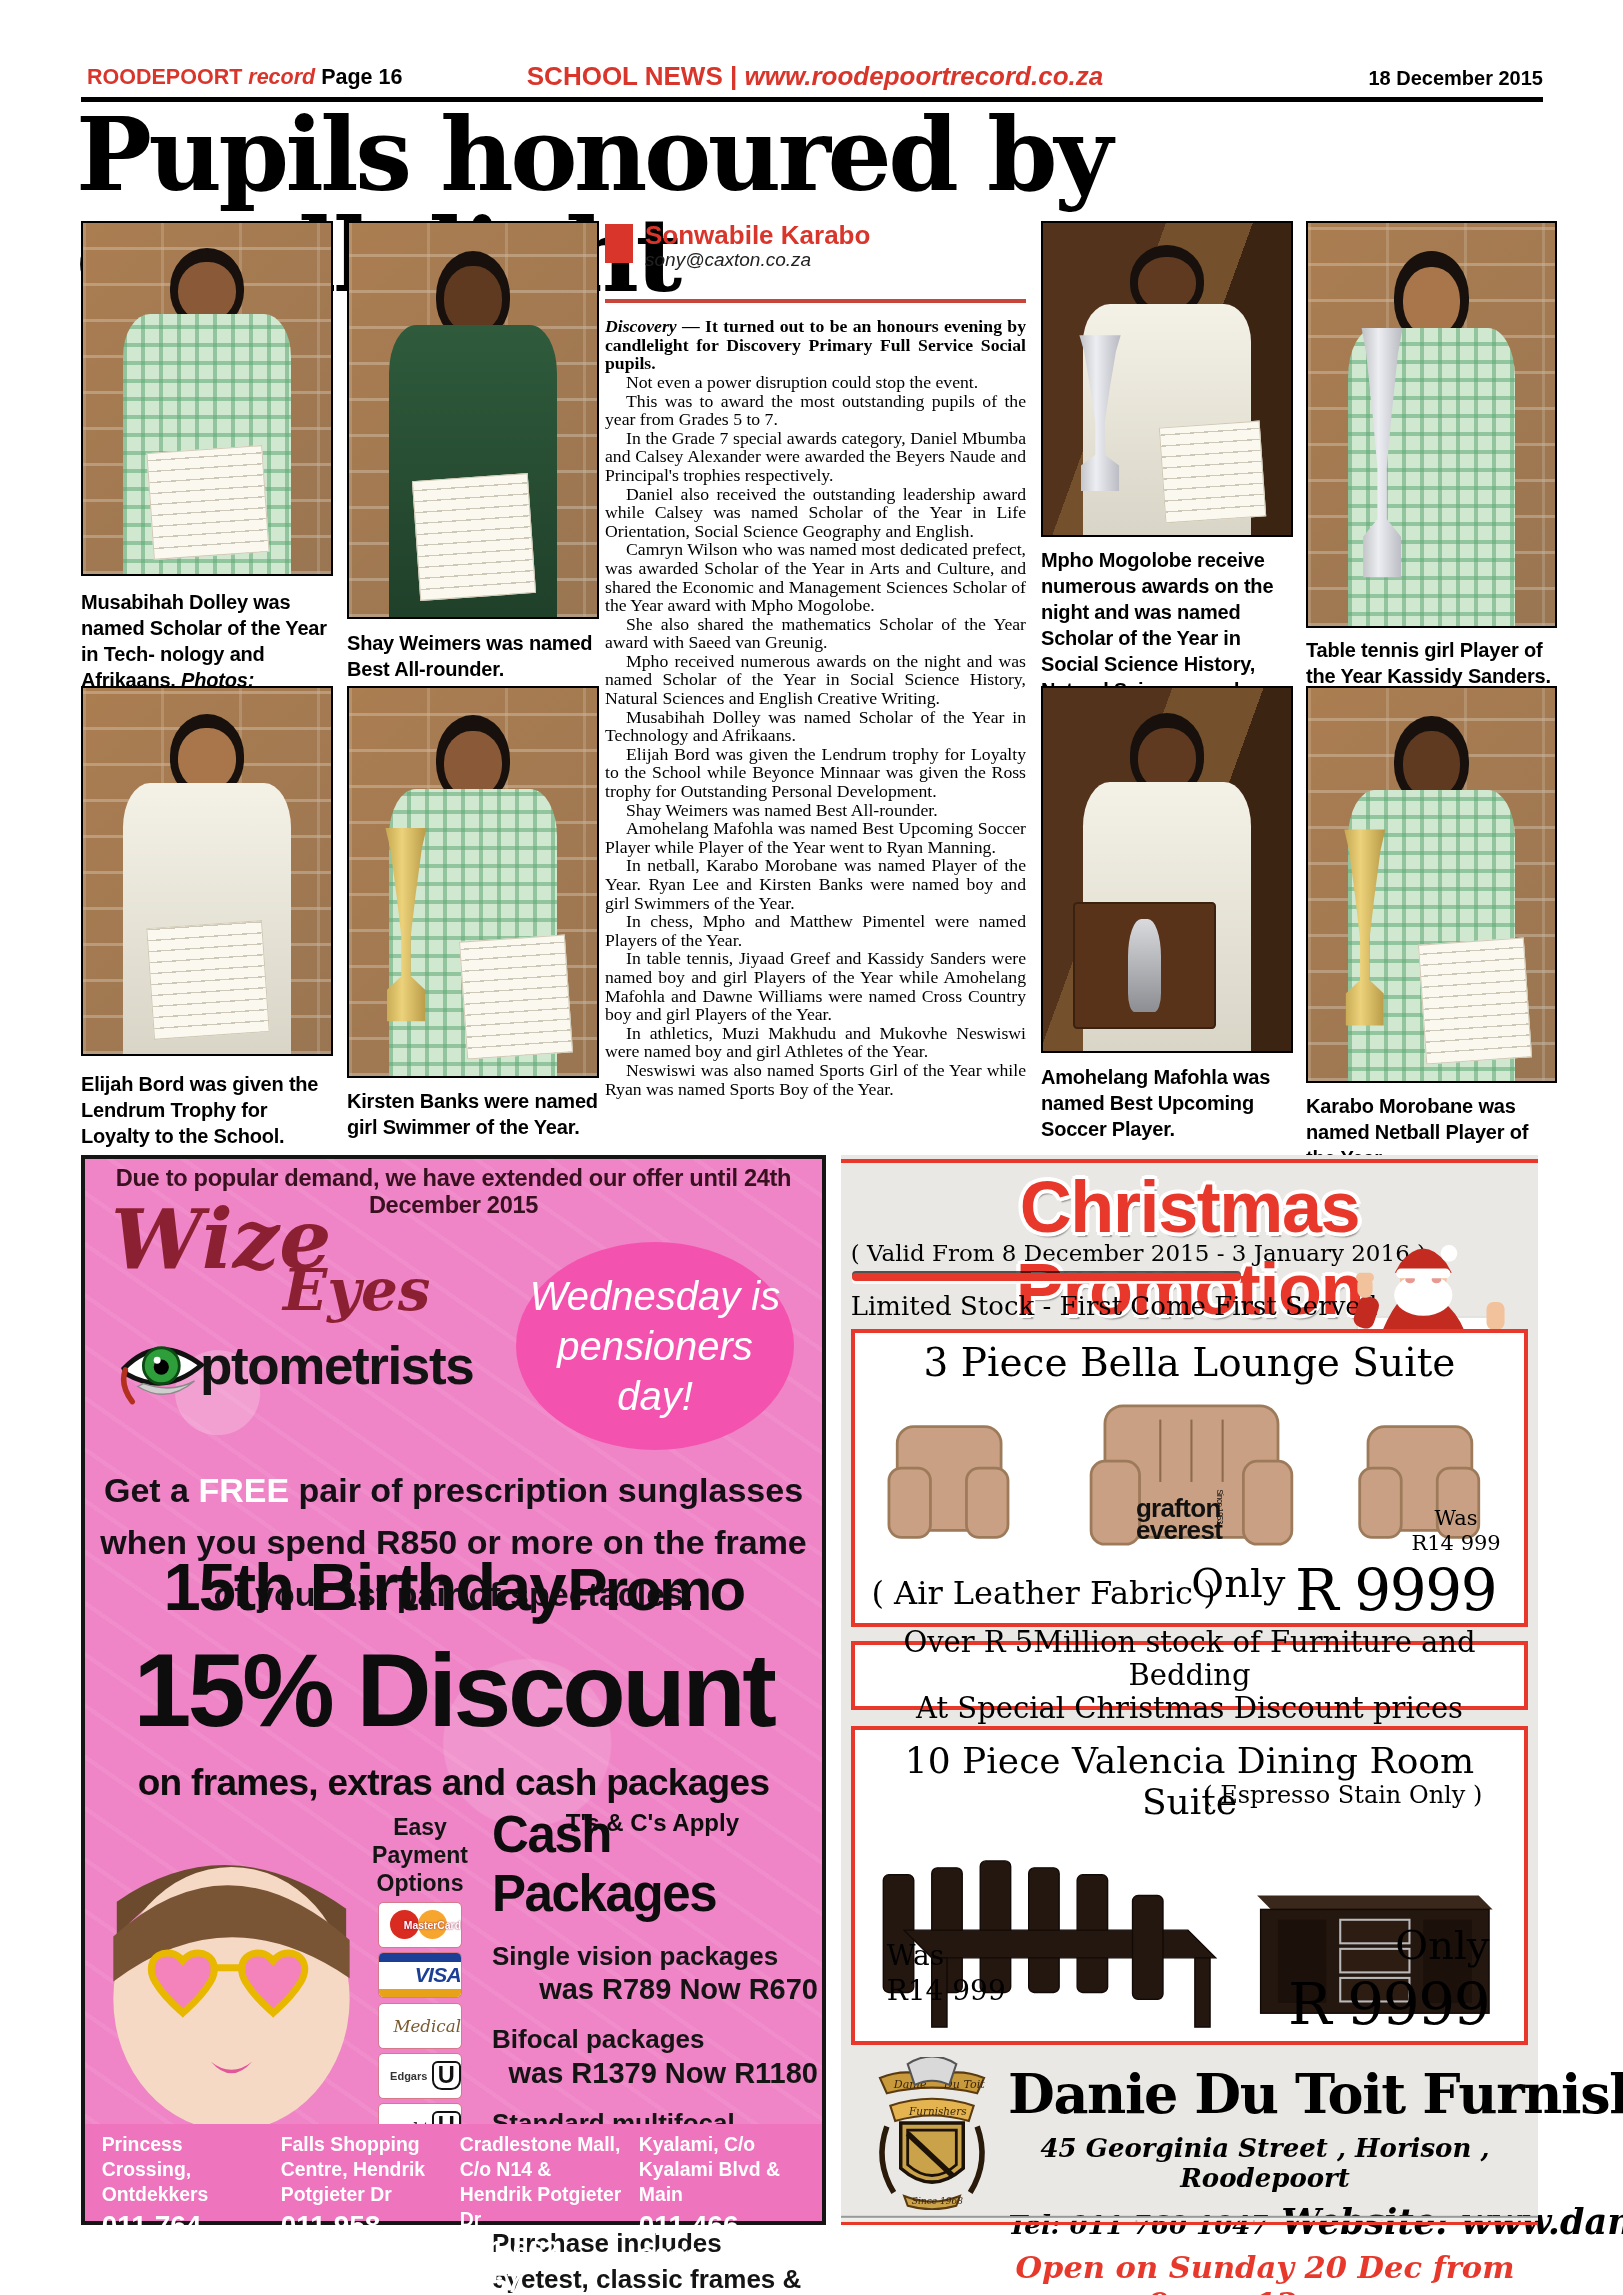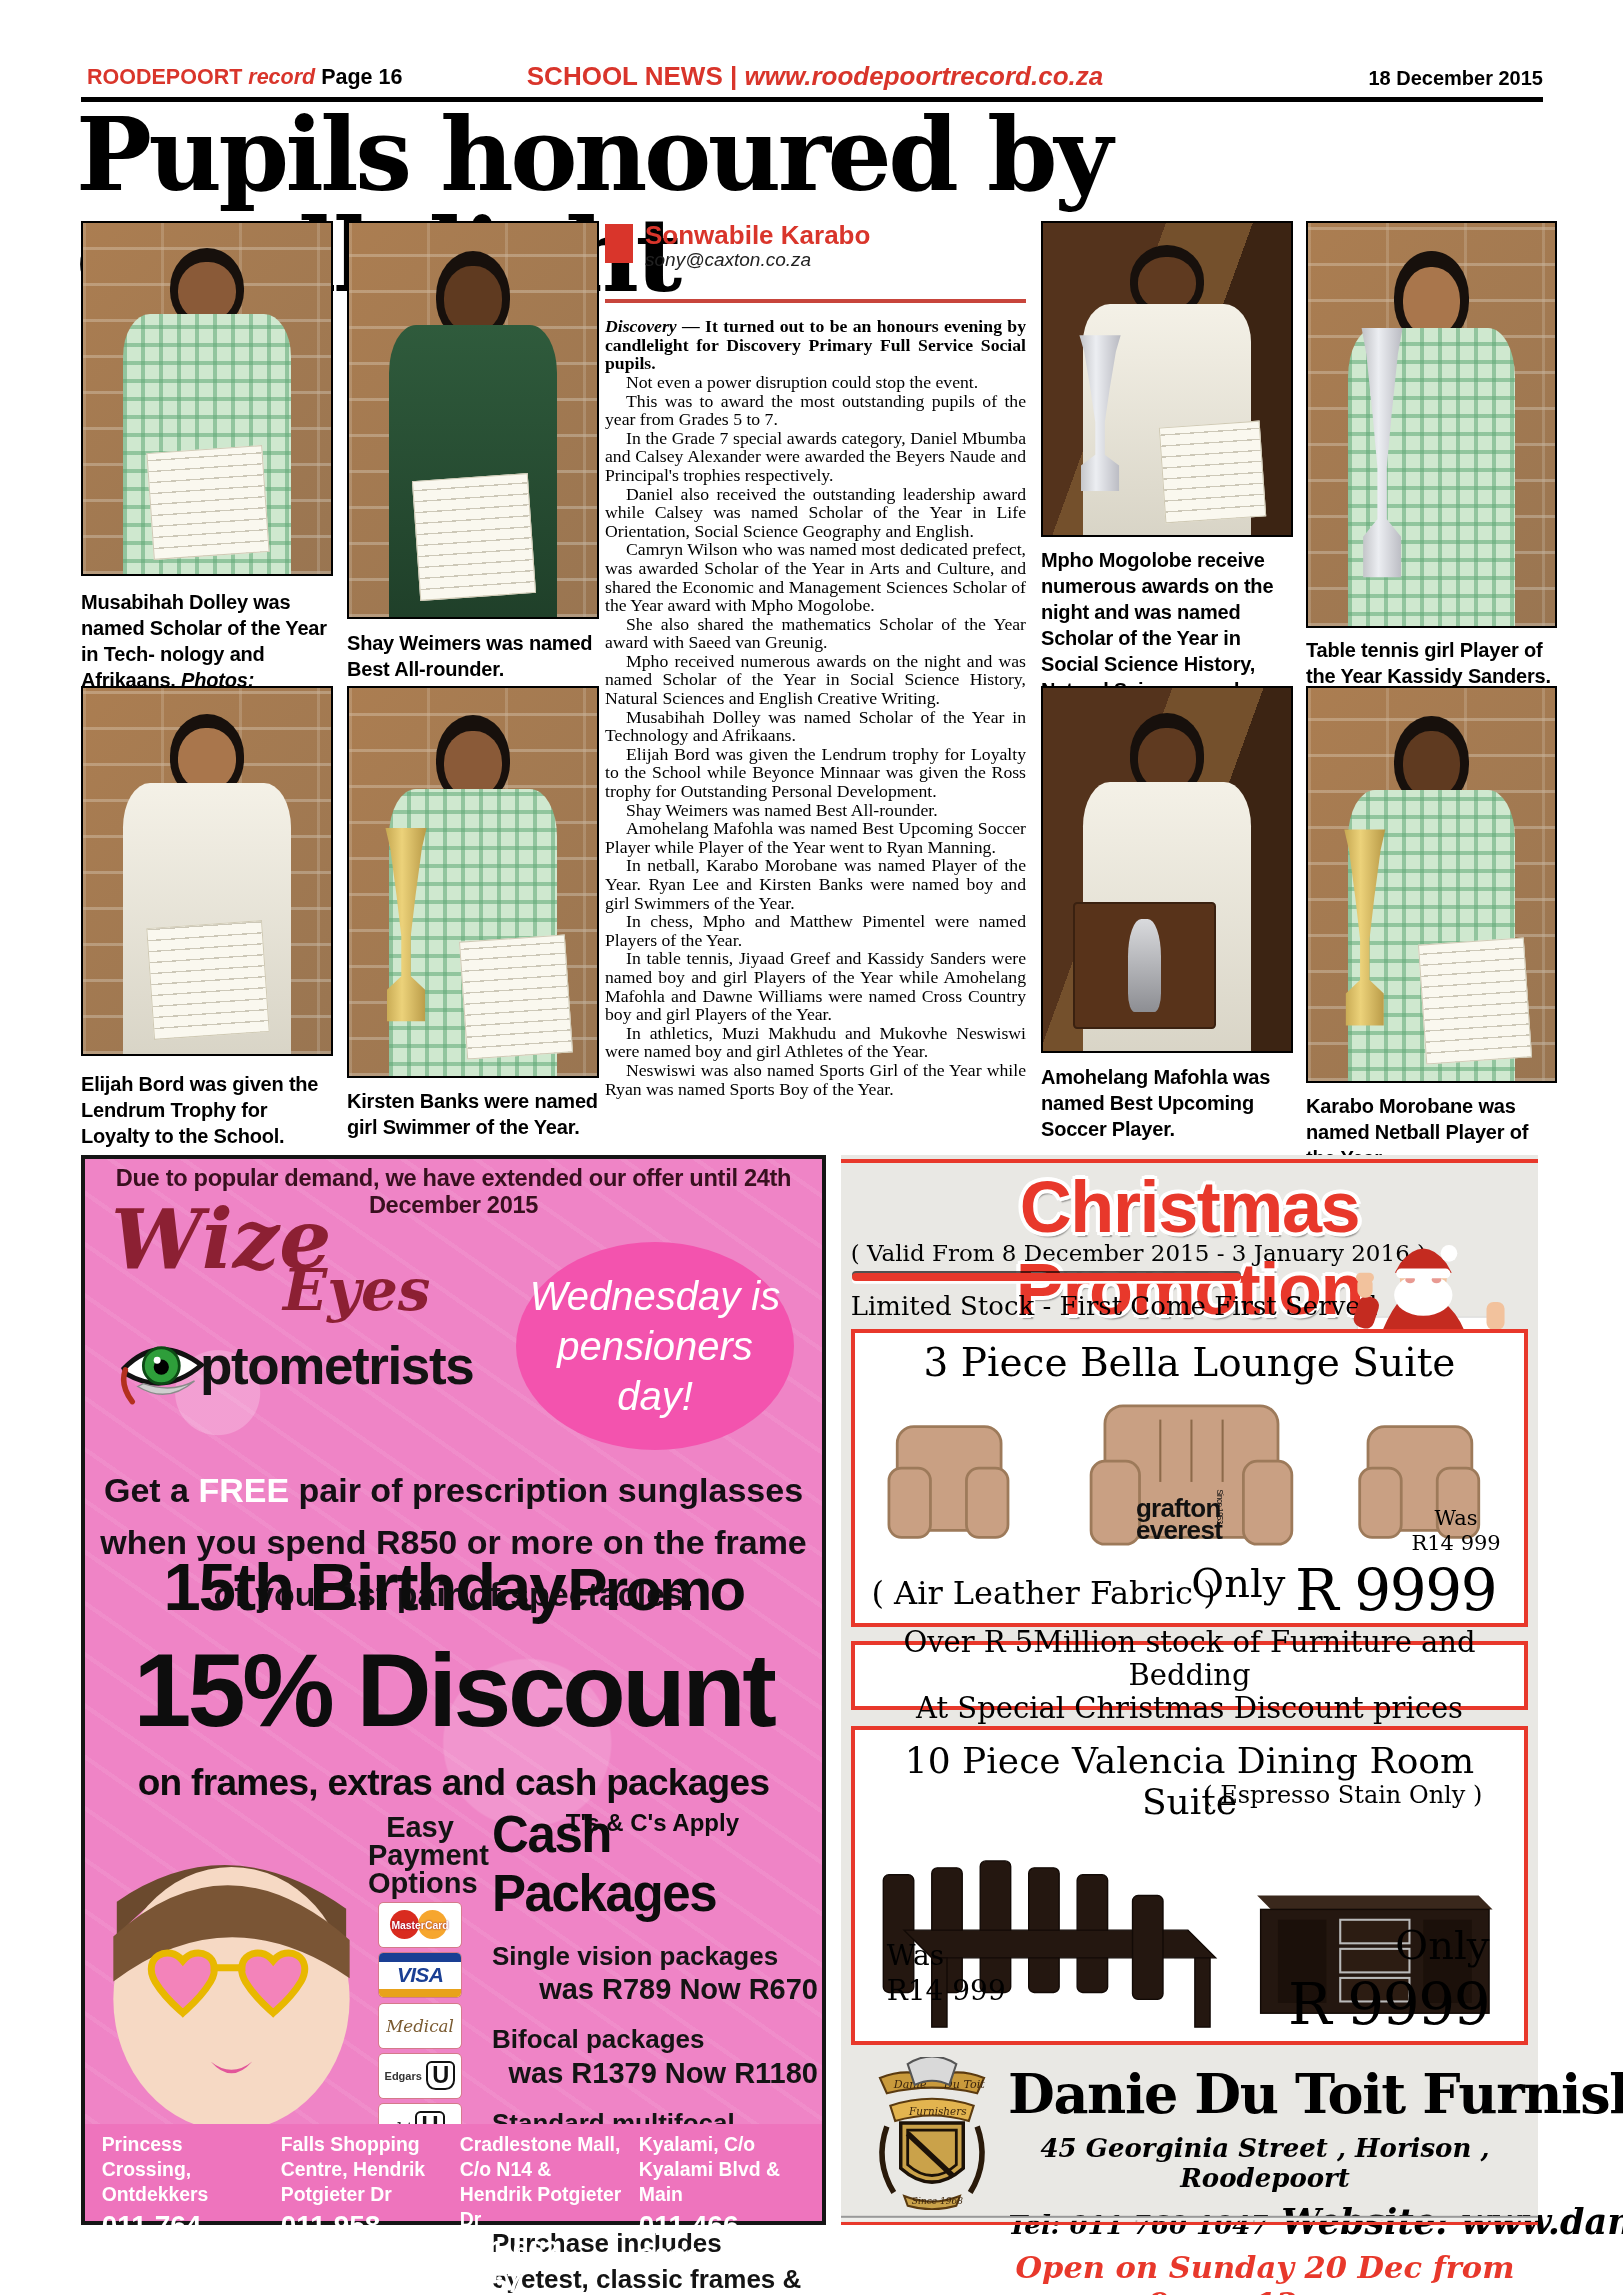--- a/index.html
+++ b/index.html
@@ -78,23 +78,23 @@
     font-size:34px;line-height:52px;color:#151015;}
   .offer .free{color:#fff;}
   .promoRow{position:absolute;left:0;right:0;top:389px;text-align:center;color:#0d0d0d;}
   .promo1{font-weight:bold;font-size:67px;letter-spacing:-2.1px;}
   .promo2{font-weight:bold;font-size:60px;letter-spacing:-2.8px;}
   .disc{position:absolute;left:0;right:0;top:472px;text-align:center;font-weight:bold;font-size:104px;letter-spacing:-3.5px;color:#0d0d0d;}
   .discSub{position:absolute;left:0;right:0;top:603px;text-align:center;font-weight:bold;font-size:37px;letter-spacing:-0.7px;color:#0d0d0d;}
   .tcs{position:absolute;right:83px;top:650px;font-weight:bold;font-size:24px;color:#0d0d0d;}
   .girl{position:absolute;left:4.2px;top:694px;}
   .payCol{position:absolute;left:283px;top:654px;width:104px;text-align:center;}
-  .payTitle{font-weight:bold;font-size:29px;line-height:28px;color:#141414;text-align:center;}
+  .payTitle{font-weight:bold;font-size:23px;line-height:28px;color:#141414;text-align:center;}
   .payIcon{width:82px;height:44px;background:#fff;border-radius:4.2px;margin:6.2px auto 0 auto;position:relative;
-    display:flex;align-items:center;justify-content:center;overflow:hidden;box-shadow:0 0 0 0.7px #c77;}
+    display:flex;align-items:center;justify-content:flex-end;overflow:hidden;box-shadow:0 0 0 0.7px #c77;}
   .mcC1,.mcC2{position:absolute;top:7px;width:29px;height:29px;border-radius:50%;}
   .mcC1{left:11px;background:#d92b1f;}
   .mcC2{left:39px;background:#f59e1c;opacity:.92;}
   .mcTxt{position:relative;font-size:10.4px;font-weight:bold;color:#fff;text-shadow:0 0 2.1px #803;z-index:2;}
   .visaTop{position:absolute;top:0;left:0;right:0;height:8.3px;background:#1a3f94;}
   .visaBot{position:absolute;bottom:0;left:0;right:0;height:8.3px;background:#e8a21a;}
   .visaTxt{font-style:italic;font-weight:bold;font-size:21px;color:#1a3f94;letter-spacing:-0.7px;}
   .medTxt{font-family:"DejaVu Serif",serif;font-style:italic;font-size:16.7px;color:#7a5a30;}
   .uCard{gap:4.2px;}
   .uSmall{font-size:11px;font-weight:bold;color:#333;}

